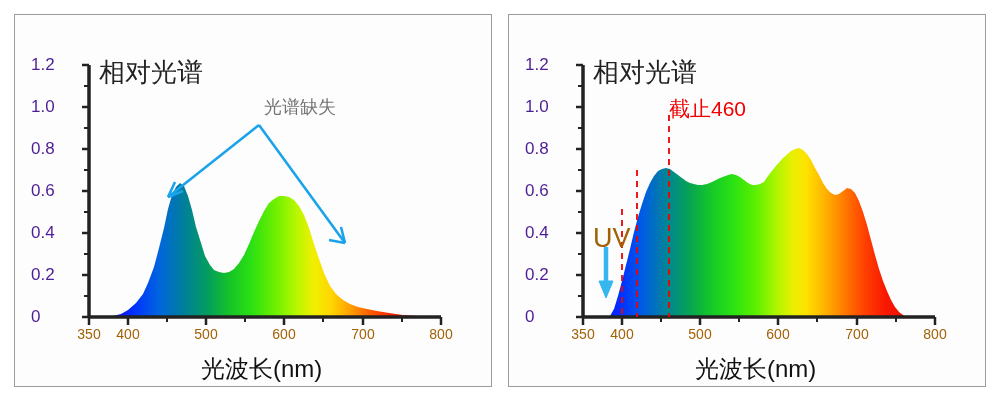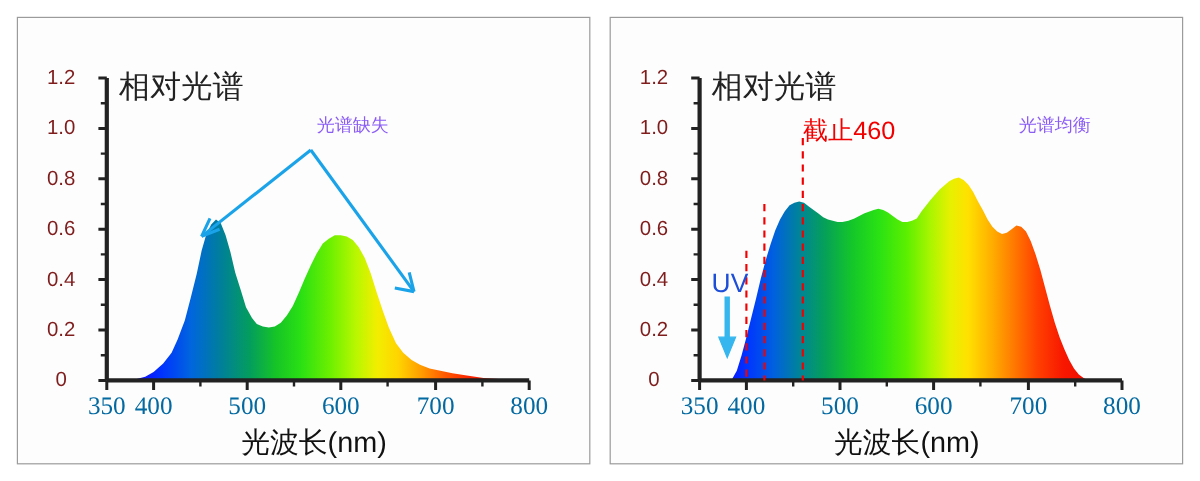--- a/index.html
+++ b/index.html
@@ -4,27 +4,27 @@
 <style>
   html,body{margin:0;padding:0;background:#ffffff;}
   body{width:1000px;height:401px;font-family:"Liberation Sans","DejaVu Sans",sans-serif;}
   .stage{position:relative;width:1000px;height:401px;background:#ffffff;overflow:hidden;}
   .panel{position:absolute;top:14px;width:478px;height:373px;border:1px solid #9b9b9b;background:#fdfdfd;box-sizing:border-box;}
   .panel-left{left:14px;}
   .panel-right{left:508px;}
   .plot{position:absolute;left:0;top:0;width:478px;height:373px;}
   .plot svg{display:block;}
   .lbl{position:absolute;white-space:nowrap;}
-  .ytick{font-size:17px;color:#7f1d1d;text-align:center;width:40px;}
-  .xtick{font-size:21px;color:#0369a1;text-align:center;width:70px;font-family:Liberation Serif, serif;}
+  .ytick{font-size:17px;color:#4c1d95;text-align:left;width:40px;}
+  .xtick{font-size:14px;color:#a16207;text-align:center;width:70px;}
   .axis-title{font-size:24px;color:#111;}
   .chart-title{font-size:26px;color:#222;}
-  .anno-cyan{color:#8b5cf6;font-size:15px;}
+  .anno-cyan{color:#737373;font-size:18px;}
   .anno-red{color:#f20000;font-size:21px;}
-  .uv-lbl{color:#1d4ed8;font-size:22px;}
+  .uv-lbl{color:#a16207;font-size:27px;}
 </style>
 </head>
 <body>
 
 <div class="stage">
 
   <div class="panel panel-left">
     <div class="plot">
       <svg width="478" height="373" viewBox="0 0 478 373" xmlns="http://www.w3.org/2000/svg">
         <defs>
@@ -216,16 +216,15 @@
     <div class="lbl xtick" style="left:156px;top:311px;">500</div>
     <div class="lbl xtick" style="left:234px;top:311px;">600</div>
     <div class="lbl xtick" style="left:313px;top:311px;">700</div>
     <div class="lbl xtick" style="left:391px;top:311px;">800</div>
 
     <div class="lbl chart-title" style="left:84px;top:40px;">相对光谱</div>
     <div class="lbl axis-title" style="left:186px;top:338px;">光波长(nm)</div>
 
     <div class="lbl anno-red" style="left:160px;top:80px;">截止460</div>
     <div class="lbl uv-lbl" style="left:84px;top:208px;">UV</div>
-    <div class="lbl anno-cyan" style="left:340px;top:80px;">光谱均衡</div>
   </div>
 
 </div>
 
 </body></html>

